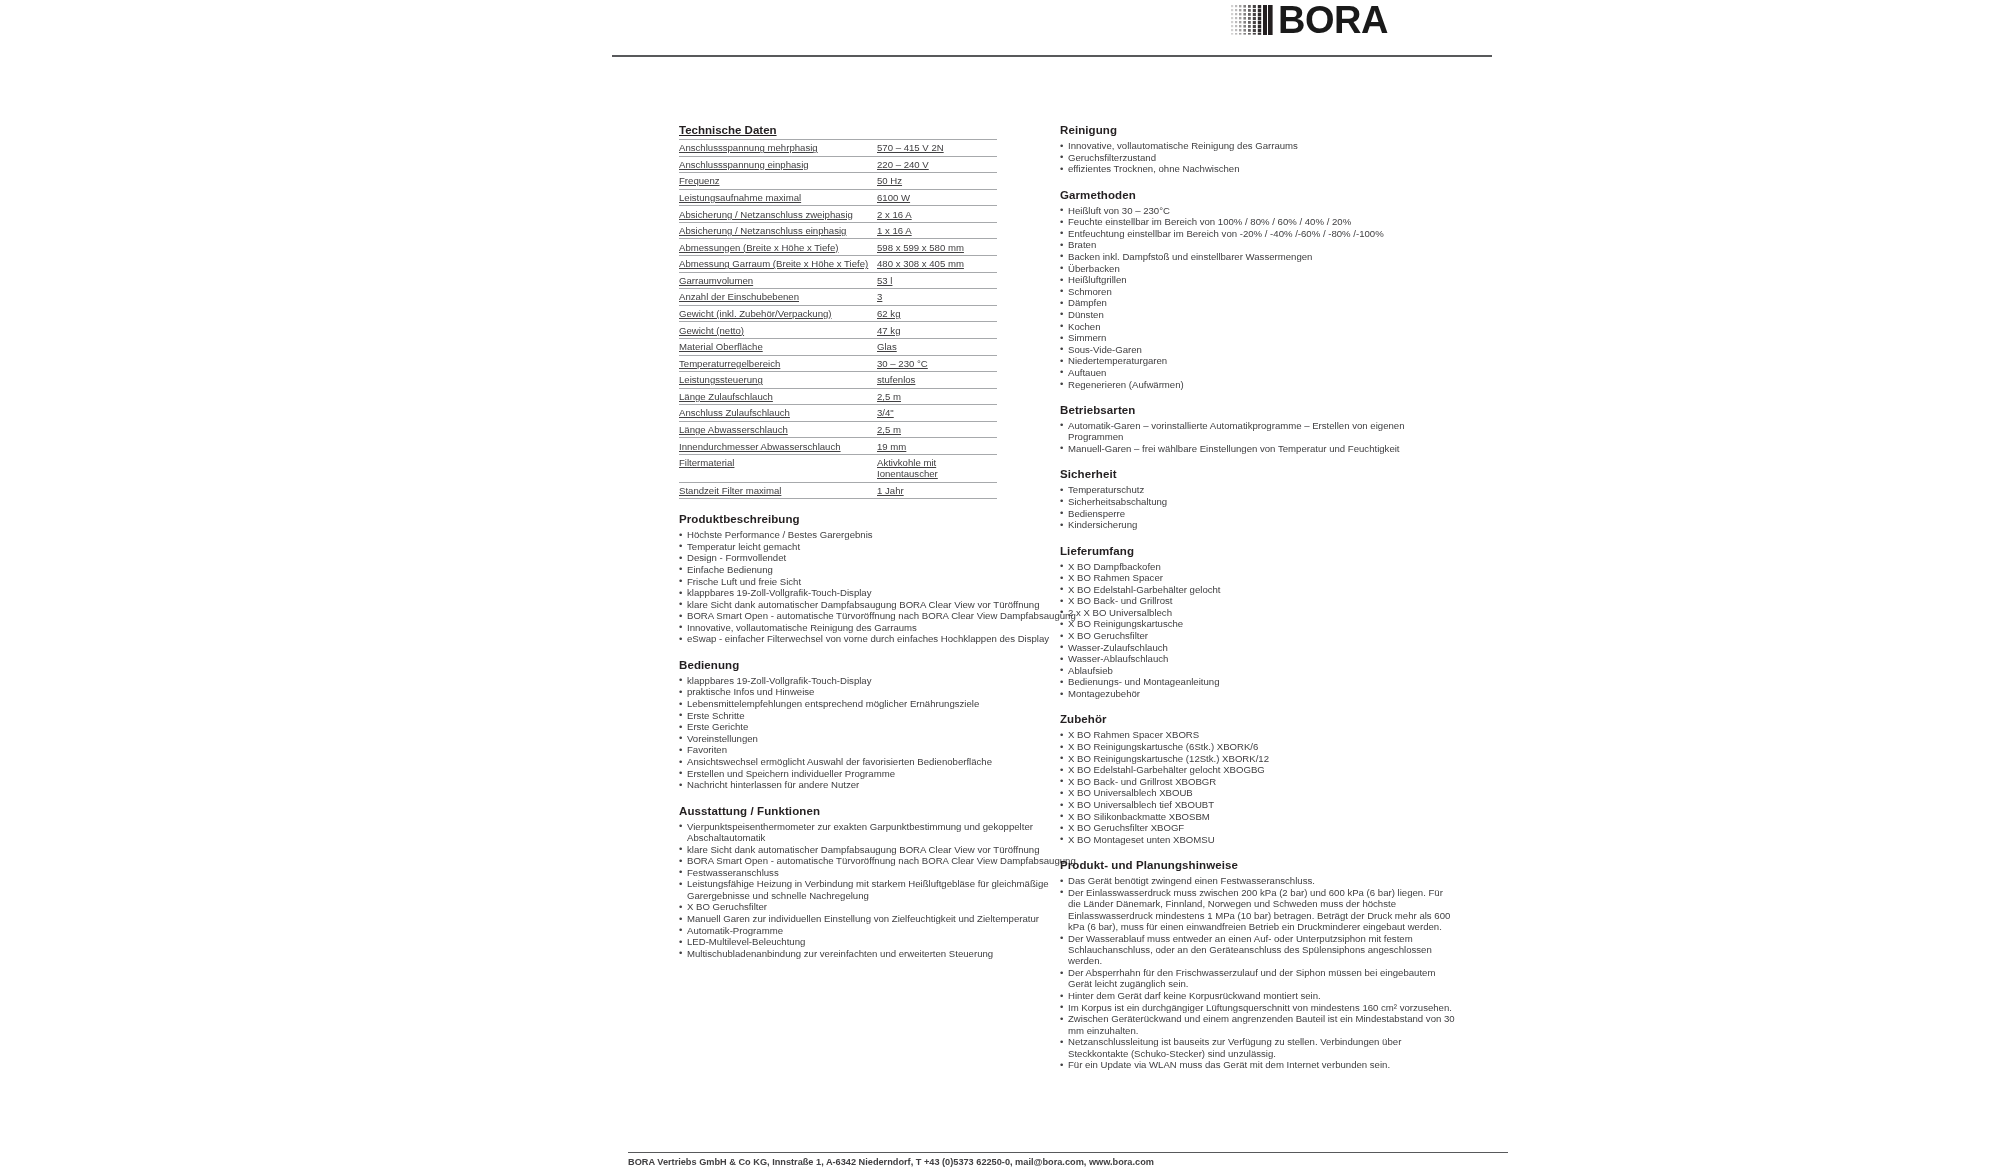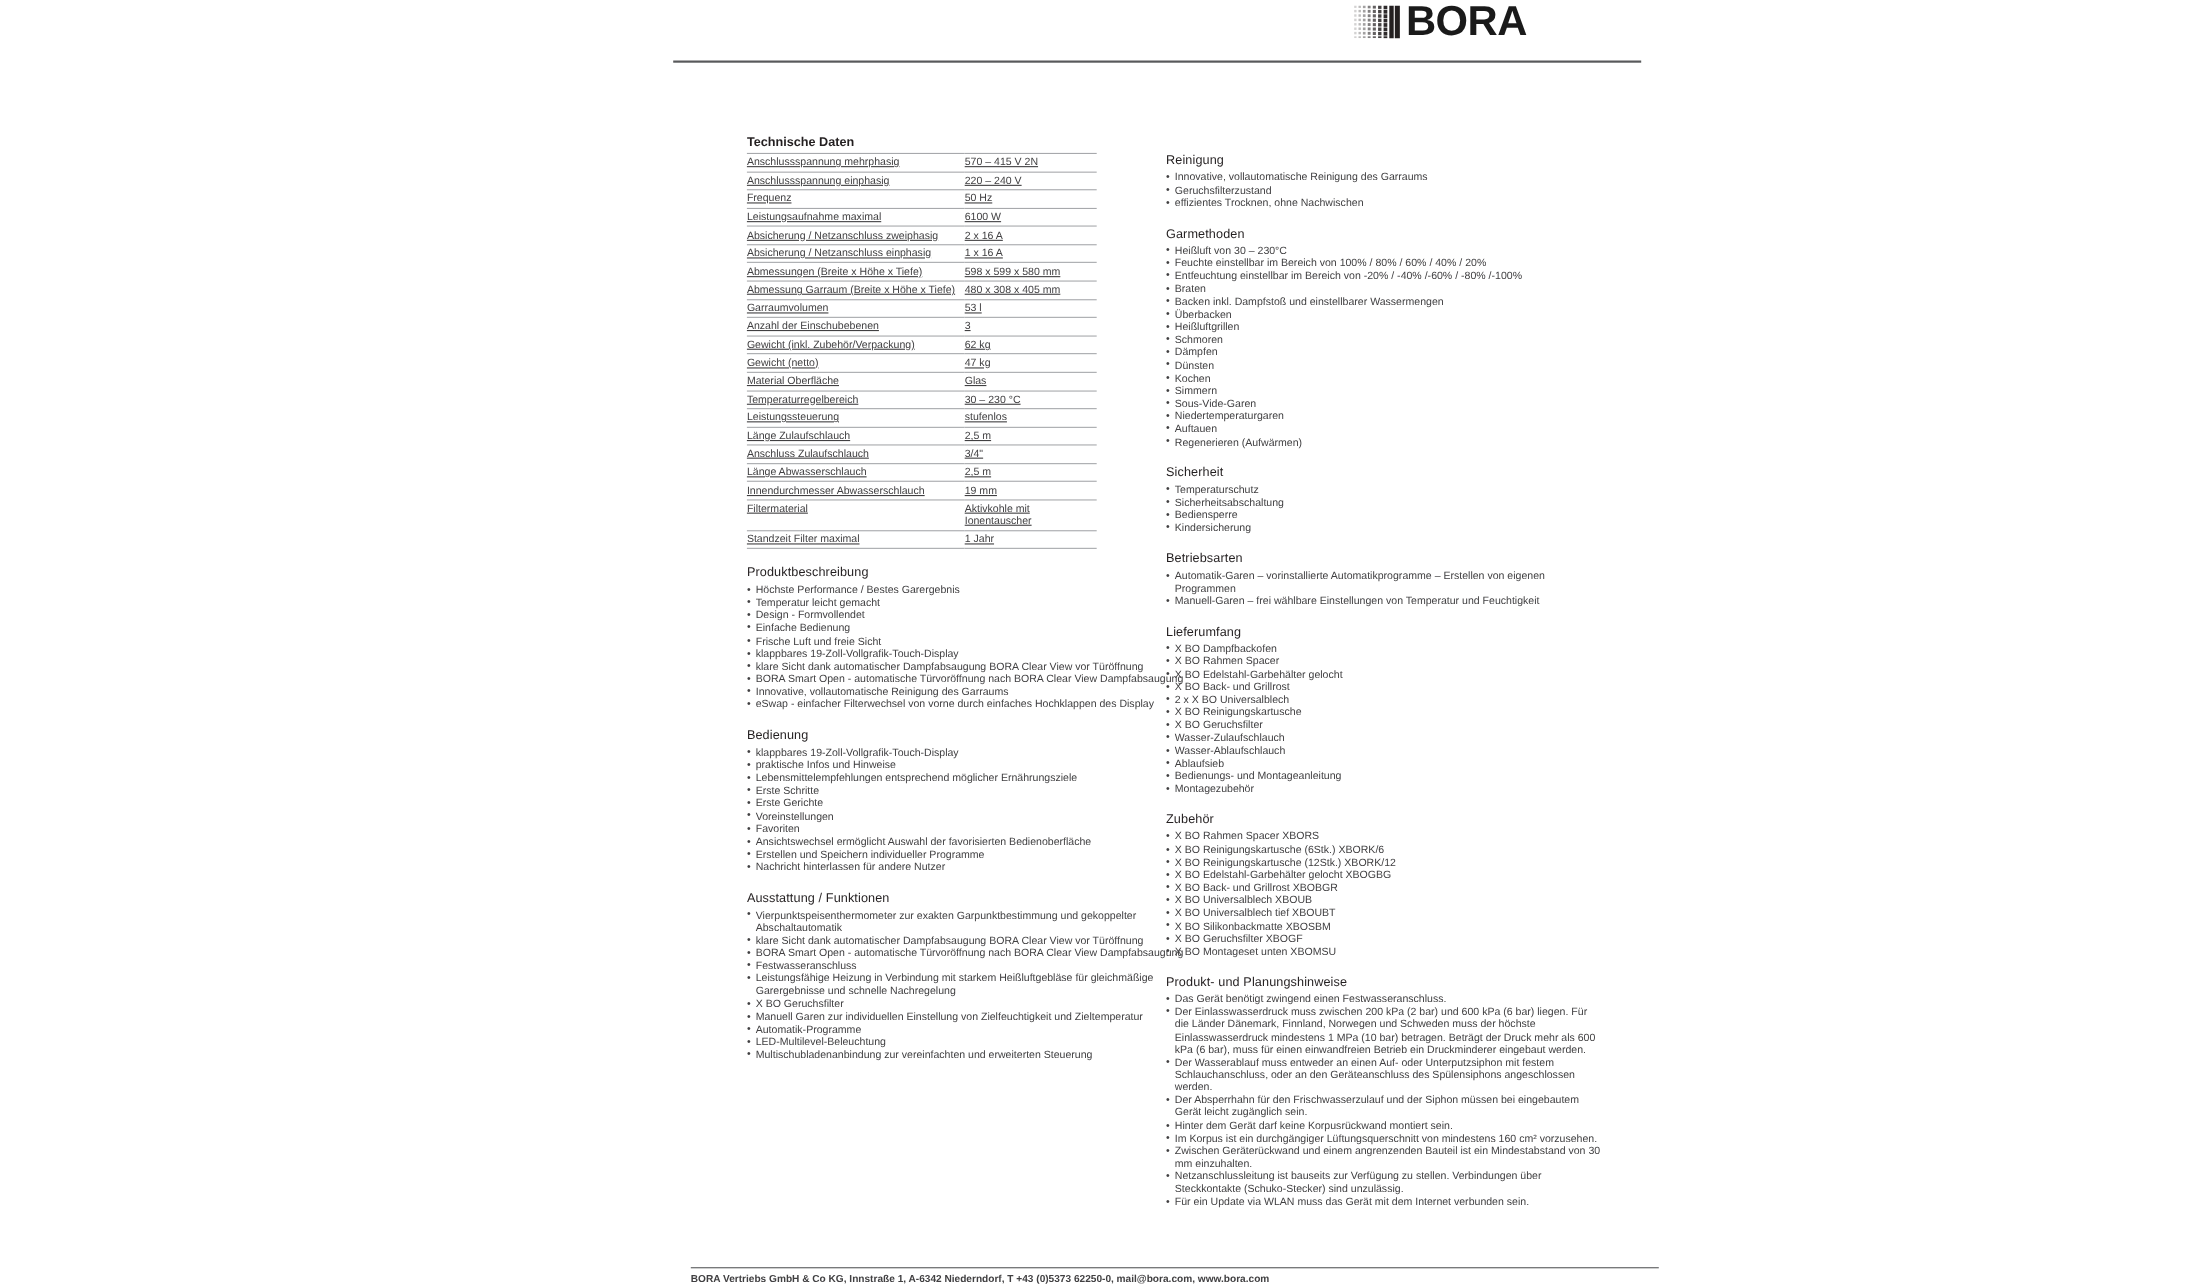--- a/index.html
+++ b/index.html
@@ -21,30 +21,30 @@
                color:#1a1a1a; font-family:"Liberation Sans", sans-serif; }
   .rule { position:absolute; left:612px; top:55px; width:880px; height:2px; background:#58595b; }
 
   
   .content { position:absolute; left:612px; top:124px; width:880px; }
   .col { position:absolute; top:0; width:400px; }
   .col-left { left:67px; }
   .col-right { left:448px; }
 
   h2.sec {
-    font-size:11.5px; font-weight:normal; color:#231f20;
-    margin:16px 0 3px 0; letter-spacing:0.1px; line-height:13px;
+    font-size:11.5px; font-weight:bold; color:#231f20;
+    margin:0 0 3px 0; letter-spacing:0.1px; line-height:13px;
   }
   .block { margin-bottom:14px; }
 
   
   table.spec { border-collapse:collapse; width:318px; table-layout:fixed; }
   table.spec caption {
     caption-side:top; text-align:left;
-    font-size:11.5px; font-weight:bold; padding:0 0 3px 0; color:#231f20;
+    font-size:11.5px; font-weight:bold; padding:0 0 3px 0; color:#231f20;text-decoration:underline;
   }
   table.spec td {
     font-size:9.6px; line-height:11px; color:#414042;
     border-top:0.8px solid #a7a9ac;
     padding:2.2px 0 2.4px 0; vertical-align:top;text-decoration:underline;
   }
   table.spec tr:last-child td { border-bottom:0.8px solid #a7a9ac;margin-top:32px; }
   td.k { width:198px; padding-right:6px; }
   td.v { width:120px; }
 
@@ -327,34 +327,34 @@
             <li>Kochen</li>
             <li>Simmern</li>
             <li>Sous-Vide-Garen</li>
             <li>Niedertemperaturgaren</li>
             <li>Auftauen</li>
             <li>Regenerieren (Aufwärmen)</li>
           </ul>
       </div>
 
       <div class="block">
+        <h2 class="sec">Betriebsarten</h2>
+        <ul class="bl">
+            <li>Automatik-Garen – vorinstallierte Automatikprogramme – Erstellen von eigenen Programmen</li>
+            <li>Manuell-Garen – frei wählbare Einstellungen von Temperatur und Feuchtigkeit</li>
+          </ul>
+      </div>
+
+      <div class="block">
         <h2 class="sec">Sicherheit</h2>
         <ul class="bl">
             <li>Temperaturschutz</li>
             <li>Sicherheitsabschaltung</li>
             <li>Bediensperre</li>
             <li>Kindersicherung</li>
-          </ul>
-      </div>
-
-      <div class="block">
-        <h2 class="sec">Betriebsarten</h2>
-        <ul class="bl">
-            <li>Automatik-Garen – vorinstallierte Automatikprogramme – Erstellen von eigenen Programmen</li>
-            <li>Manuell-Garen – frei wählbare Einstellungen von Temperatur und Feuchtigkeit</li>
           </ul>
       </div>
 
       <div class="block">
         <h2 class="sec">Lieferumfang</h2>
         <ul class="bl">
             <li>X BO Dampfbackofen</li>
             <li>X BO Rahmen Spacer</li>
             <li>X BO Edelstahl-Garbehälter gelocht</li>
             <li>X BO Back- und Grillrost</li>

